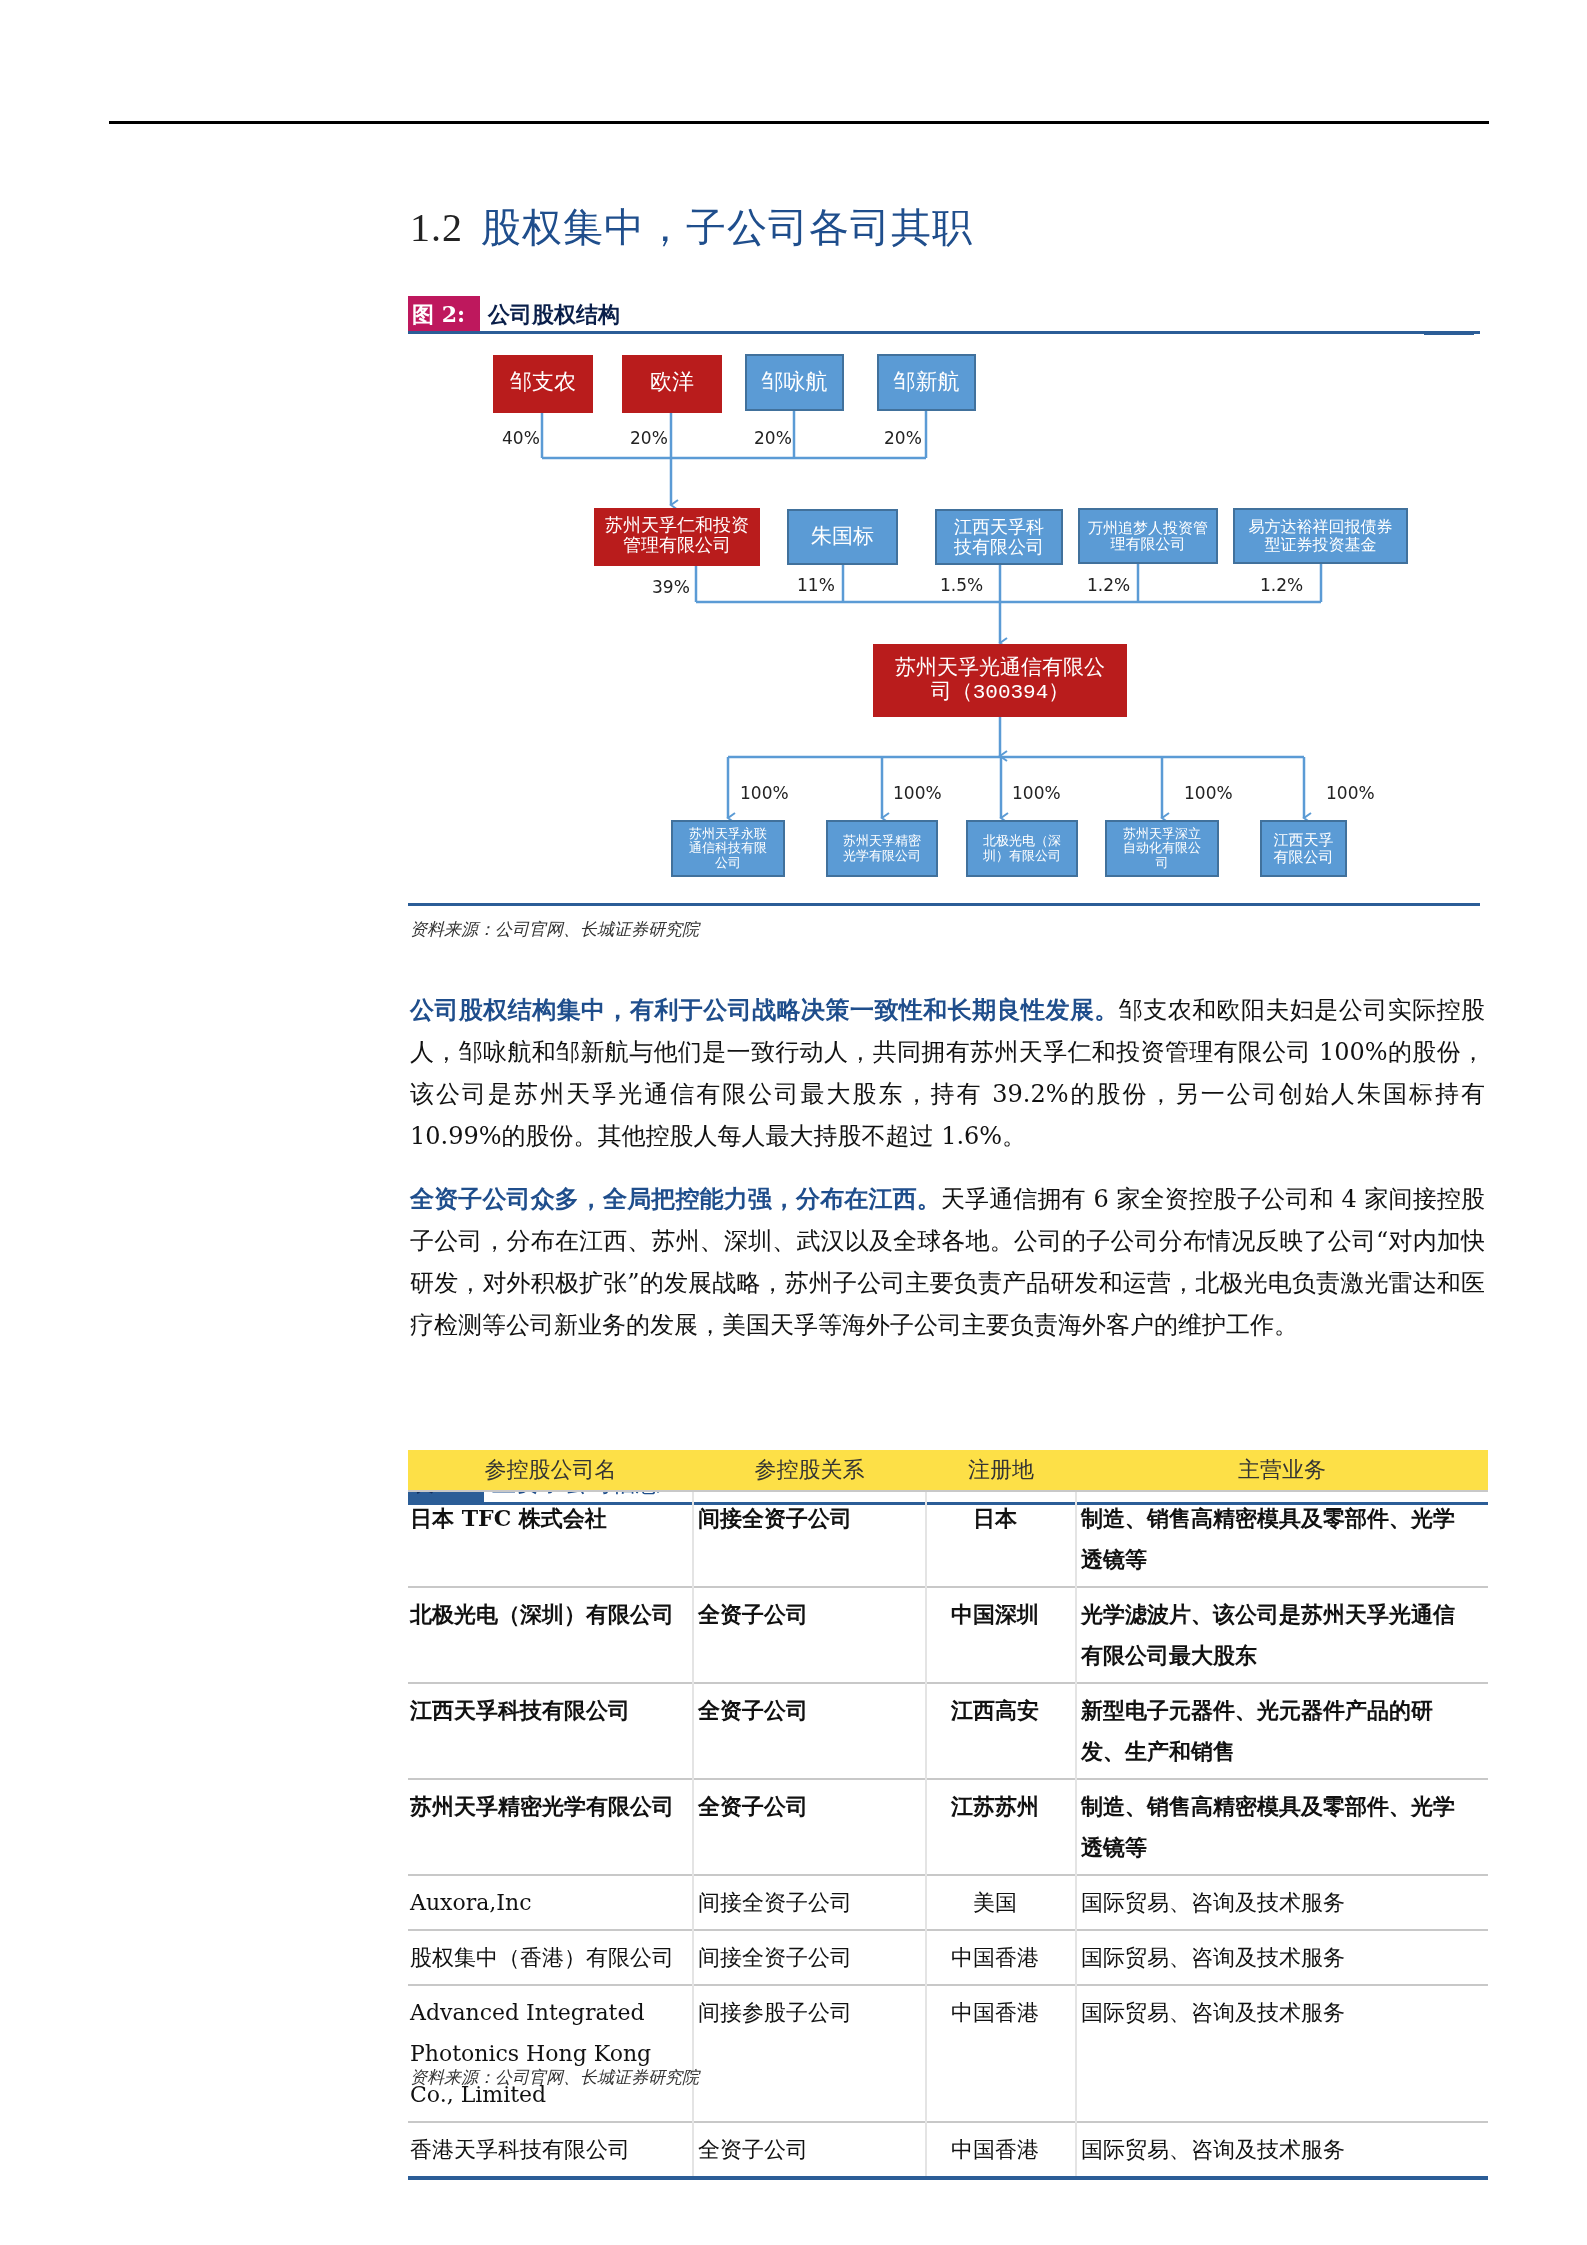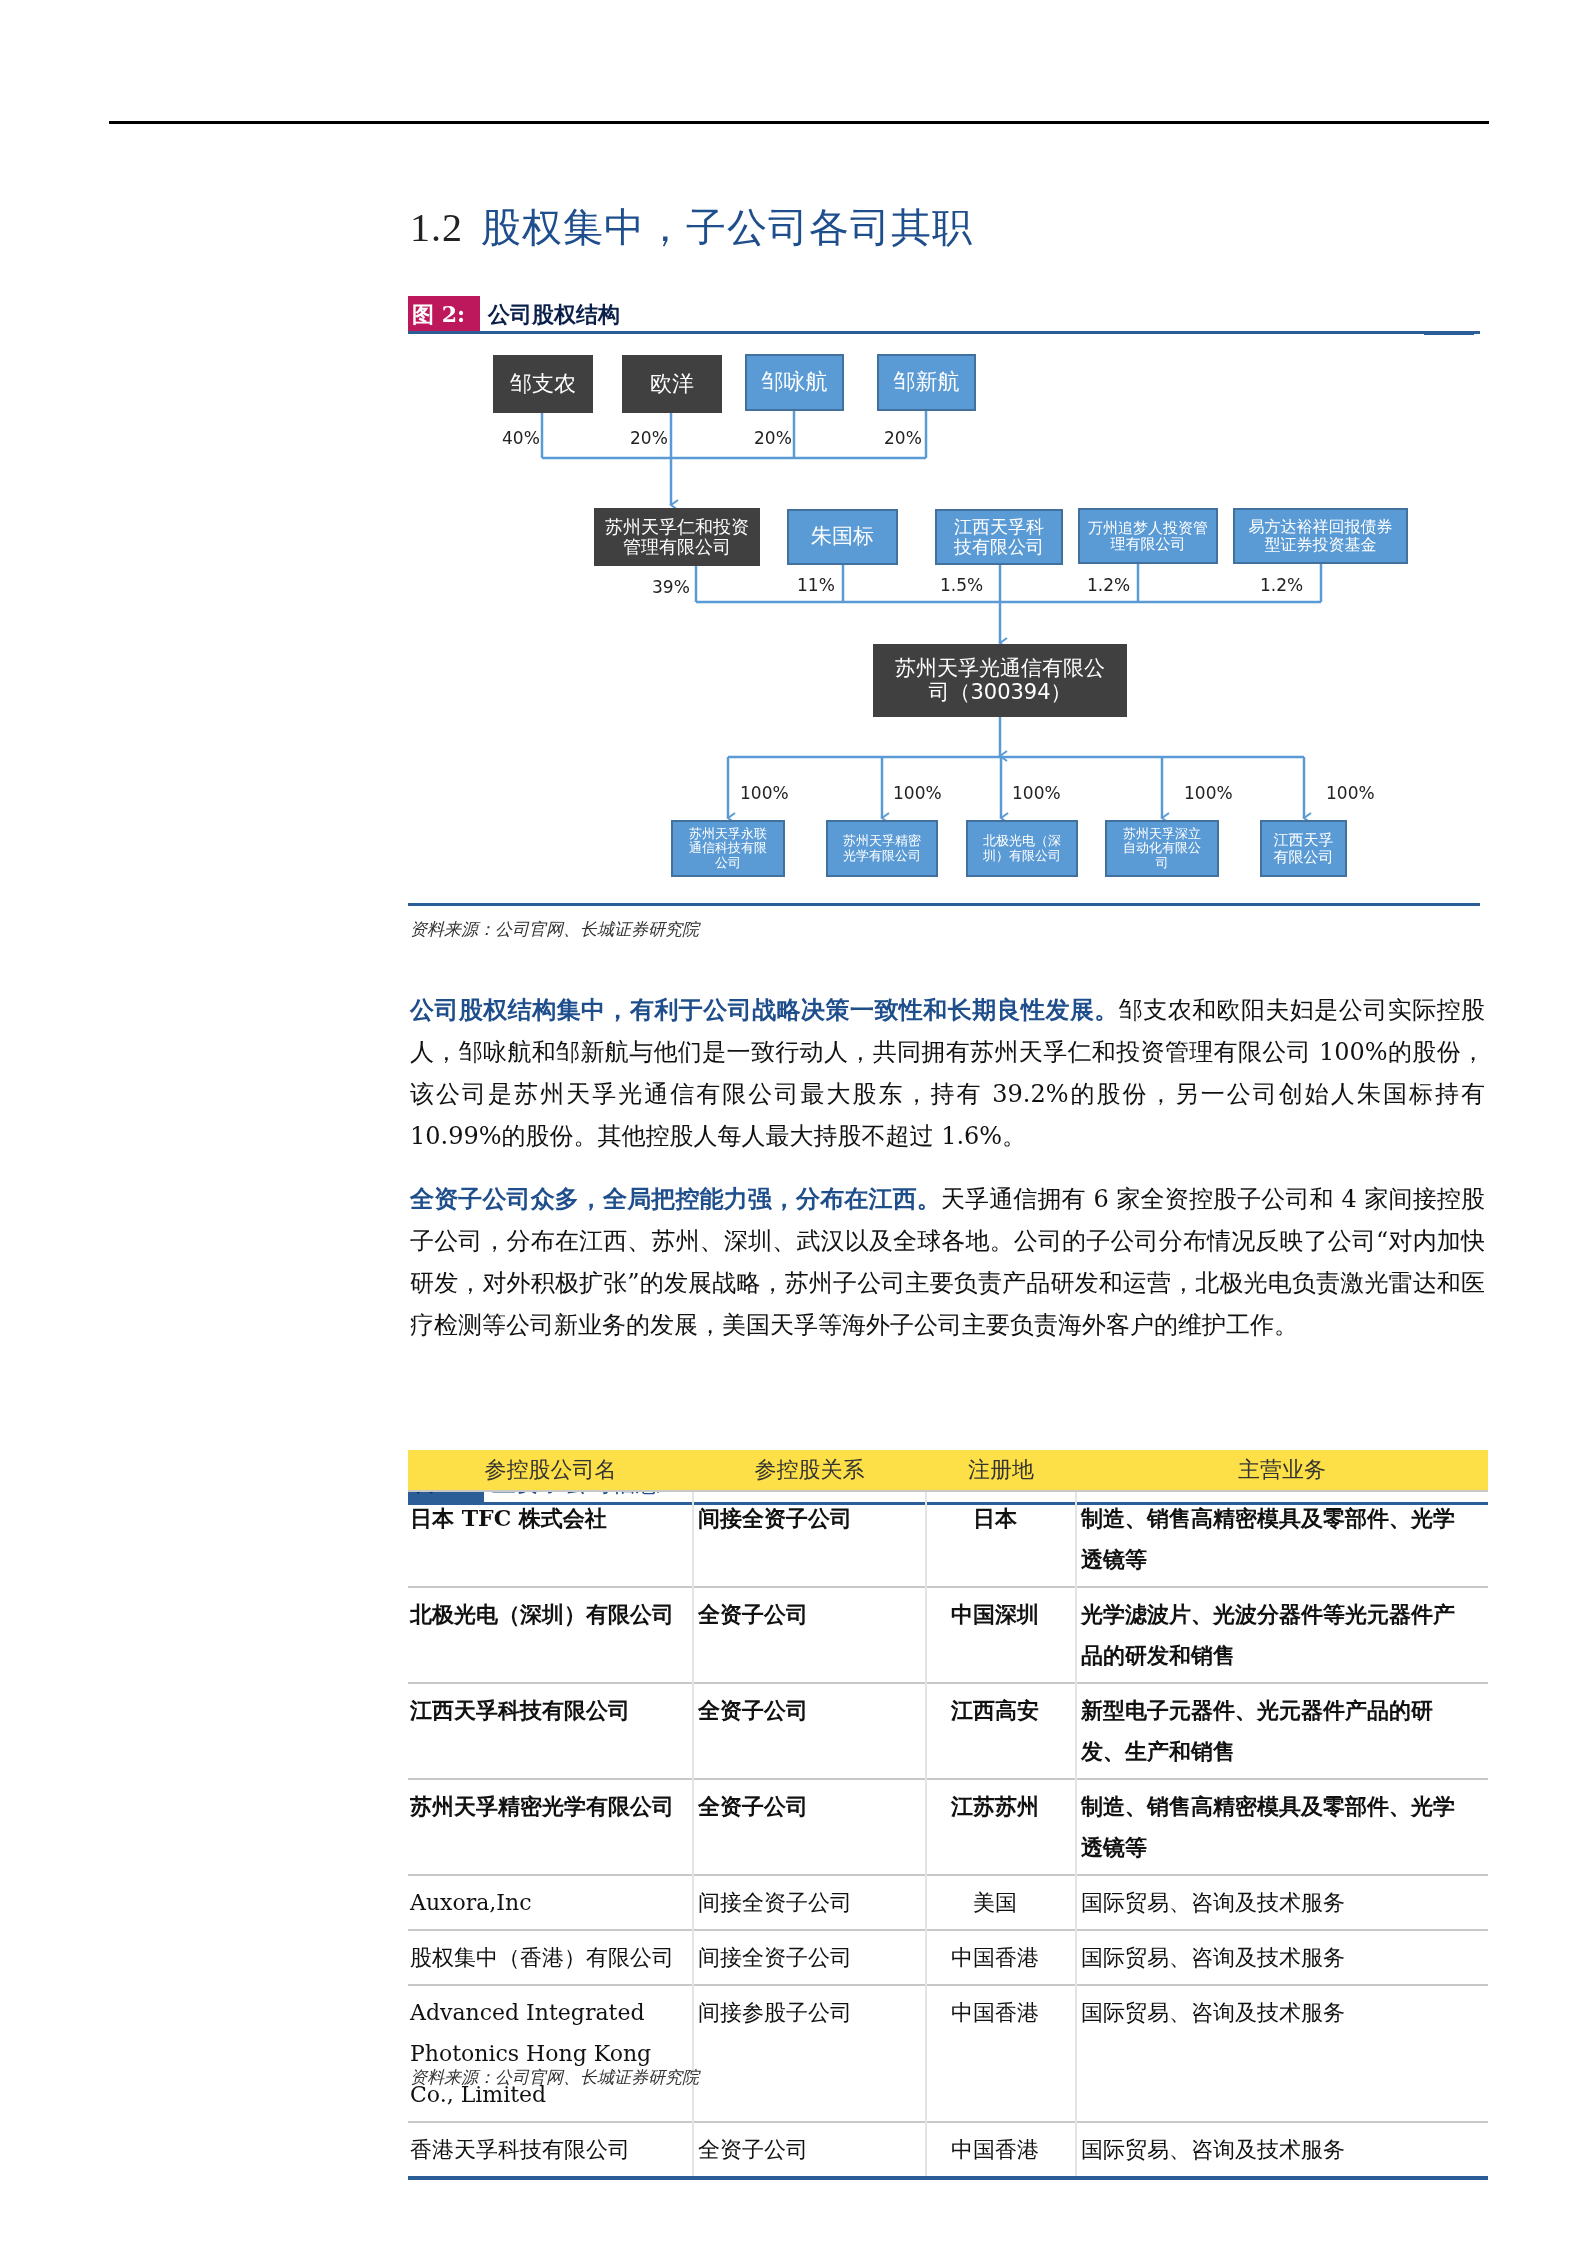--- a/index.html
+++ b/index.html
@@ -13,21 +13,21 @@
 
   .fig-header { left: 408px; top: 296px; width: 1072px; height: 38px; }
   .fig-header .tag { position: absolute; left: 0; top: 0; height: 36px; width: 72px; background: #be185d; color: #fff;
                      font-size: 22px; font-weight: bold; line-height: 36px; padding-left: 4px; box-sizing: border-box; }
   .fig-header .caption { position: absolute; left: 80px; top: 0; line-height: 36px; font-size: 22px; font-weight: bold; color: #0a1f4a; }
   .fig-header .rule { position: absolute; left: 0; top: 35px; width: 1072px; height: 3px; background: #2b5d97; }
   .fig-header .rule2 { position: absolute; left: 1016px; top: 35px; width: 50px; height: 4px; background: #2b5d97; }
 
   .node { position: absolute; box-sizing: border-box; display: flex; align-items: center; justify-content: center;
           text-align: center; color: #fff; font-family: "DejaVu Sans", "Liberation Sans", sans-serif; line-height: 1.1; }
-  .node.orange { background: #404040; }
+  .node.orange { background: #b91c1c; font-family: Liberation Mono, monospace; }
   .node.blue { background: #5b9bd5; border: 2px solid #41719c; }
   .pct { position: absolute; font-family: "DejaVu Sans", "Liberation Sans", sans-serif; font-size: 17px; color: #222; }
 
   .fig-bottom-rule { left: 408px; top: 903px; width: 1072px; height: 3px; background: #2b5d97; }
   .source { font-size: 17px; font-style: italic; color: #333; font-family: "DejaVu Serif", serif; }
 
   .para { left: 410px; width: 1075px; font-size: 24px; line-height: 42px; text-align: justify; color: #111; }
   .para .lead { color: #1f4e8c; font-weight: bold; }
 
   .tbl-header { left: 408px; top: 1464px; width: 1080px; height: 40px; }
@@ -196,21 +196,21 @@
     <tr class="bold">
       <td>日本 TFC 株式会社</td>
       <td>间接全资子公司</td>
       <td class="center">日本</td>
       <td>制造、销售高精密模具及零部件、光学透镜等</td>
     </tr>
     <tr class="bold">
       <td>北极光电（深圳）有限公司</td>
       <td>全资子公司</td>
       <td class="center">中国深圳</td>
-      <td>光学滤波片、光波分器件等光元器件产品的研发和销售</td>
+      <td>光学滤波片、该公司是苏州天孚光通信有限公司最大股东</td>
     </tr>
     <tr class="bold">
       <td>江西天孚科技有限公司</td>
       <td>全资子公司</td>
       <td class="center">江西高安</td>
       <td>新型电子元器件、光元器件产品的研发、生产和销售</td>
     </tr>
     <tr class="bold">
       <td>苏州天孚精密光学有限公司</td>
       <td>全资子公司</td>

